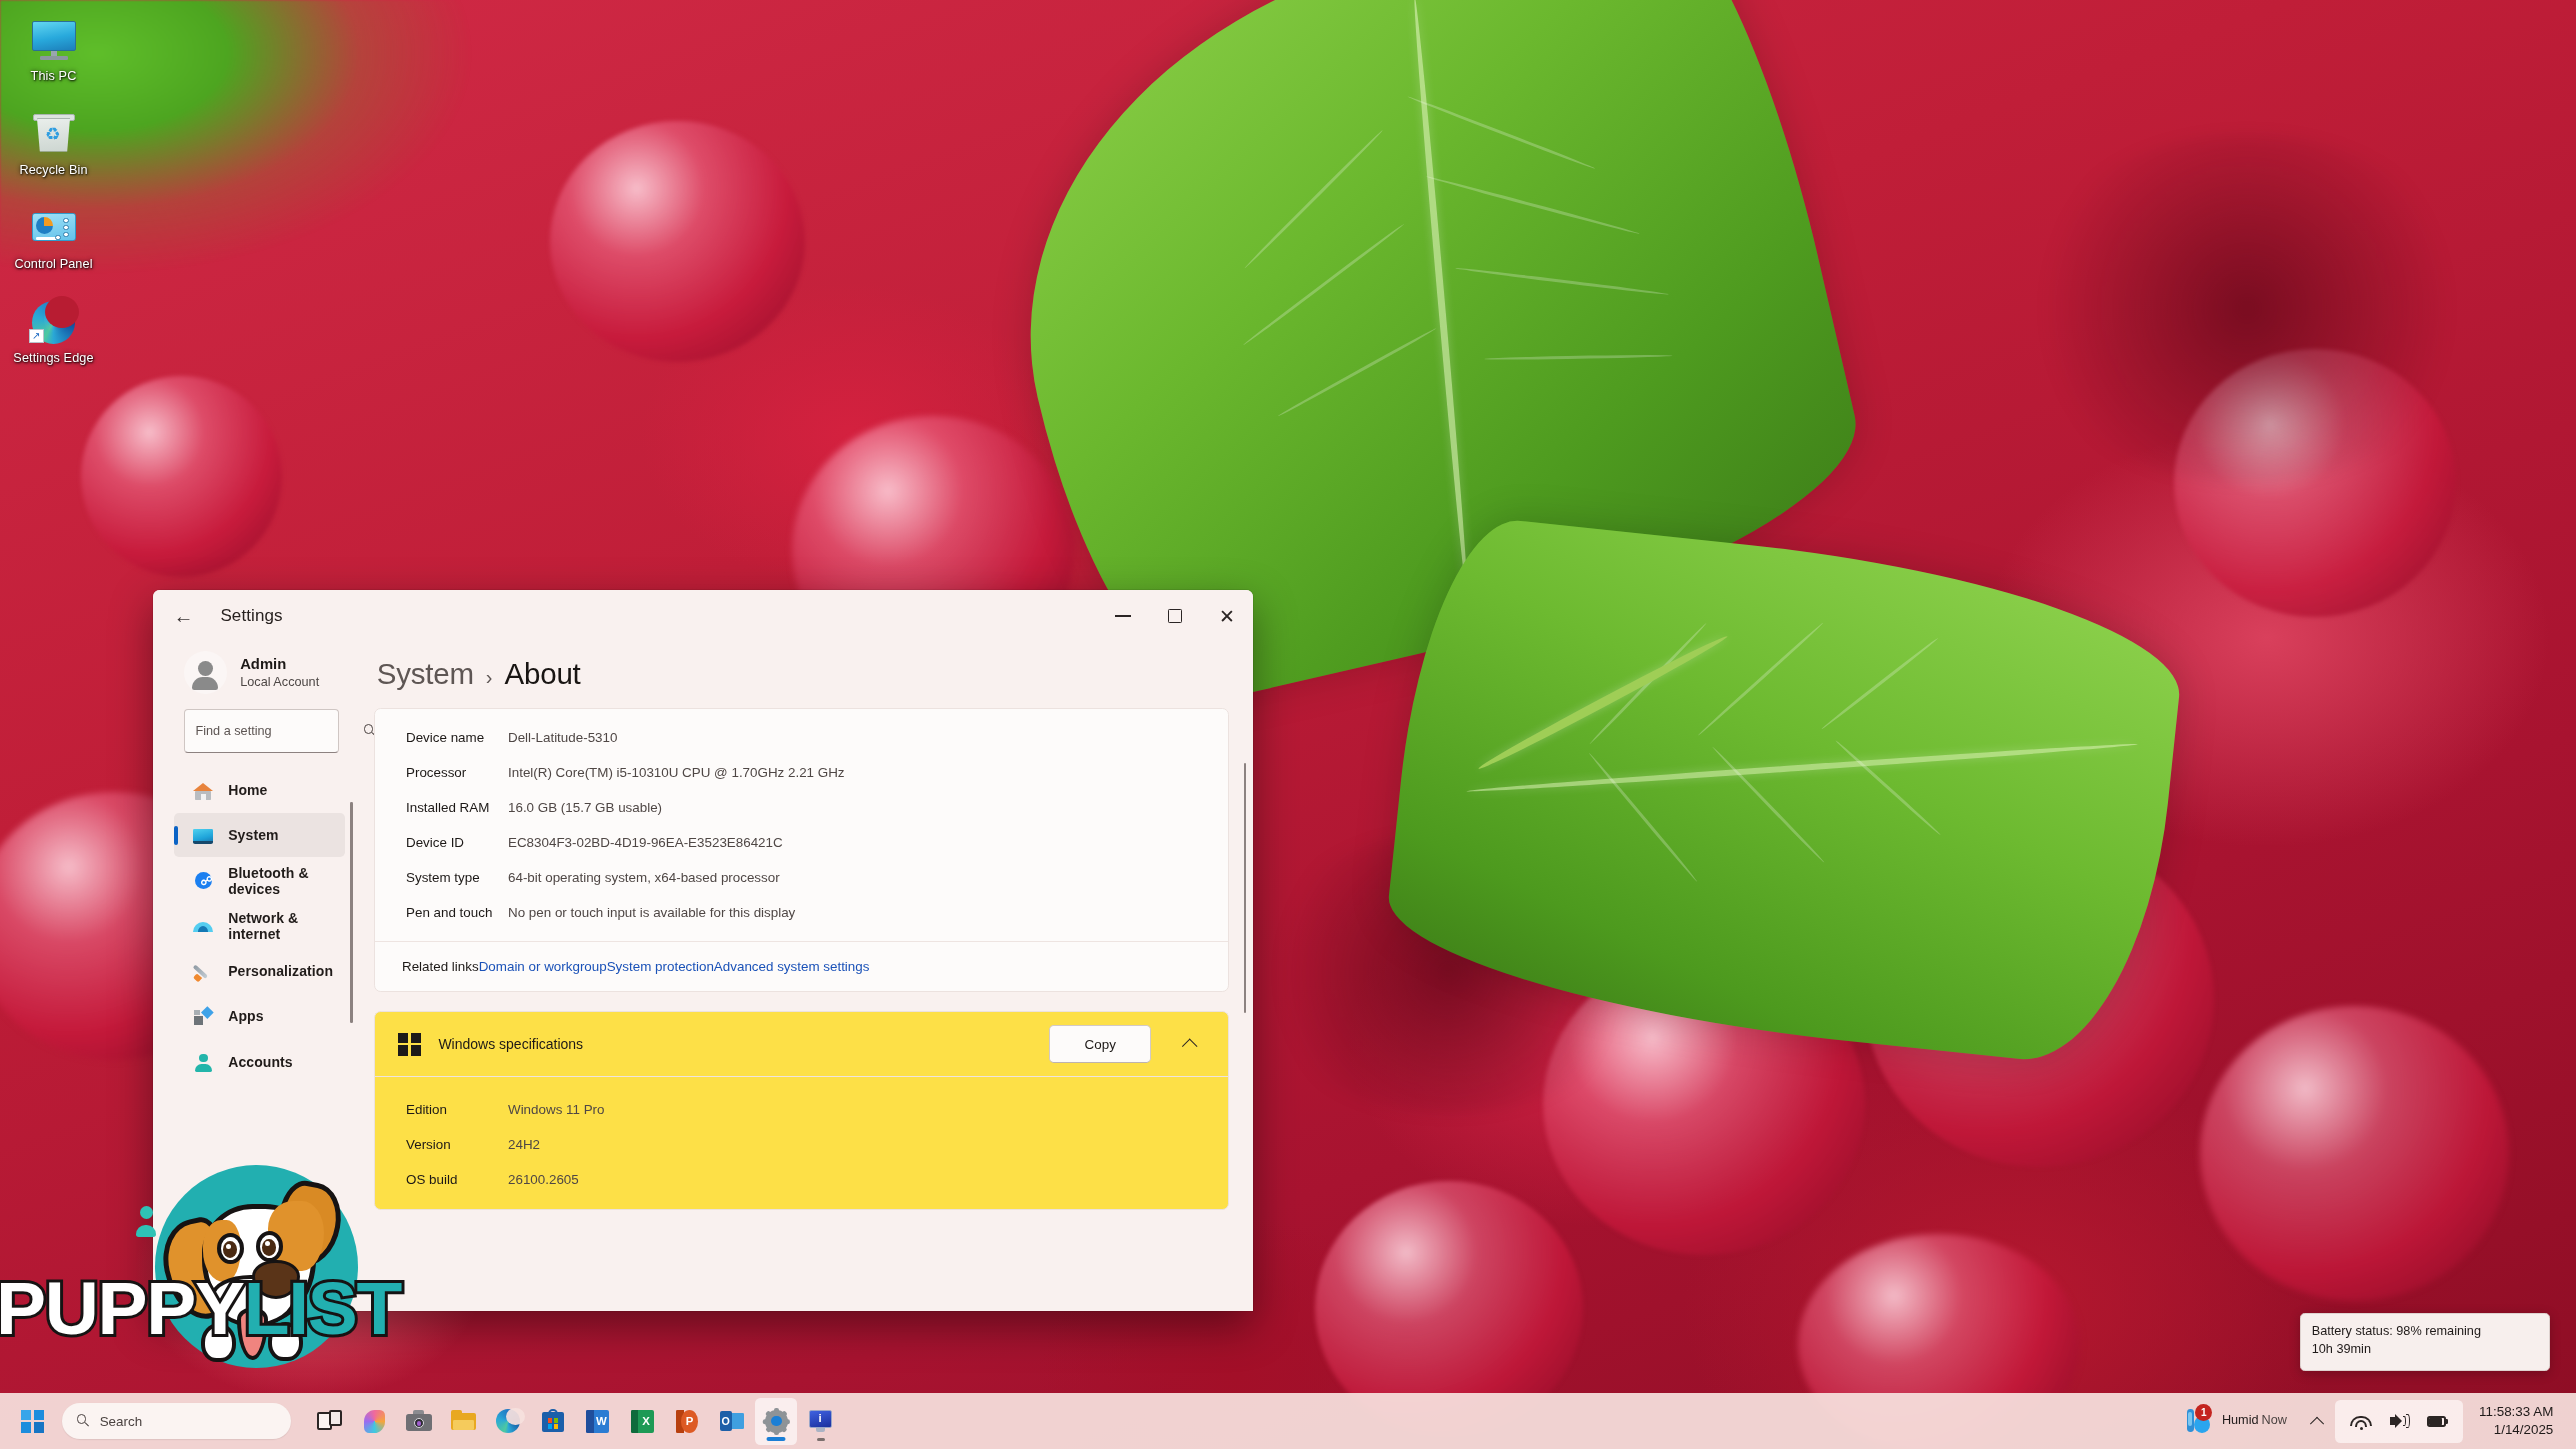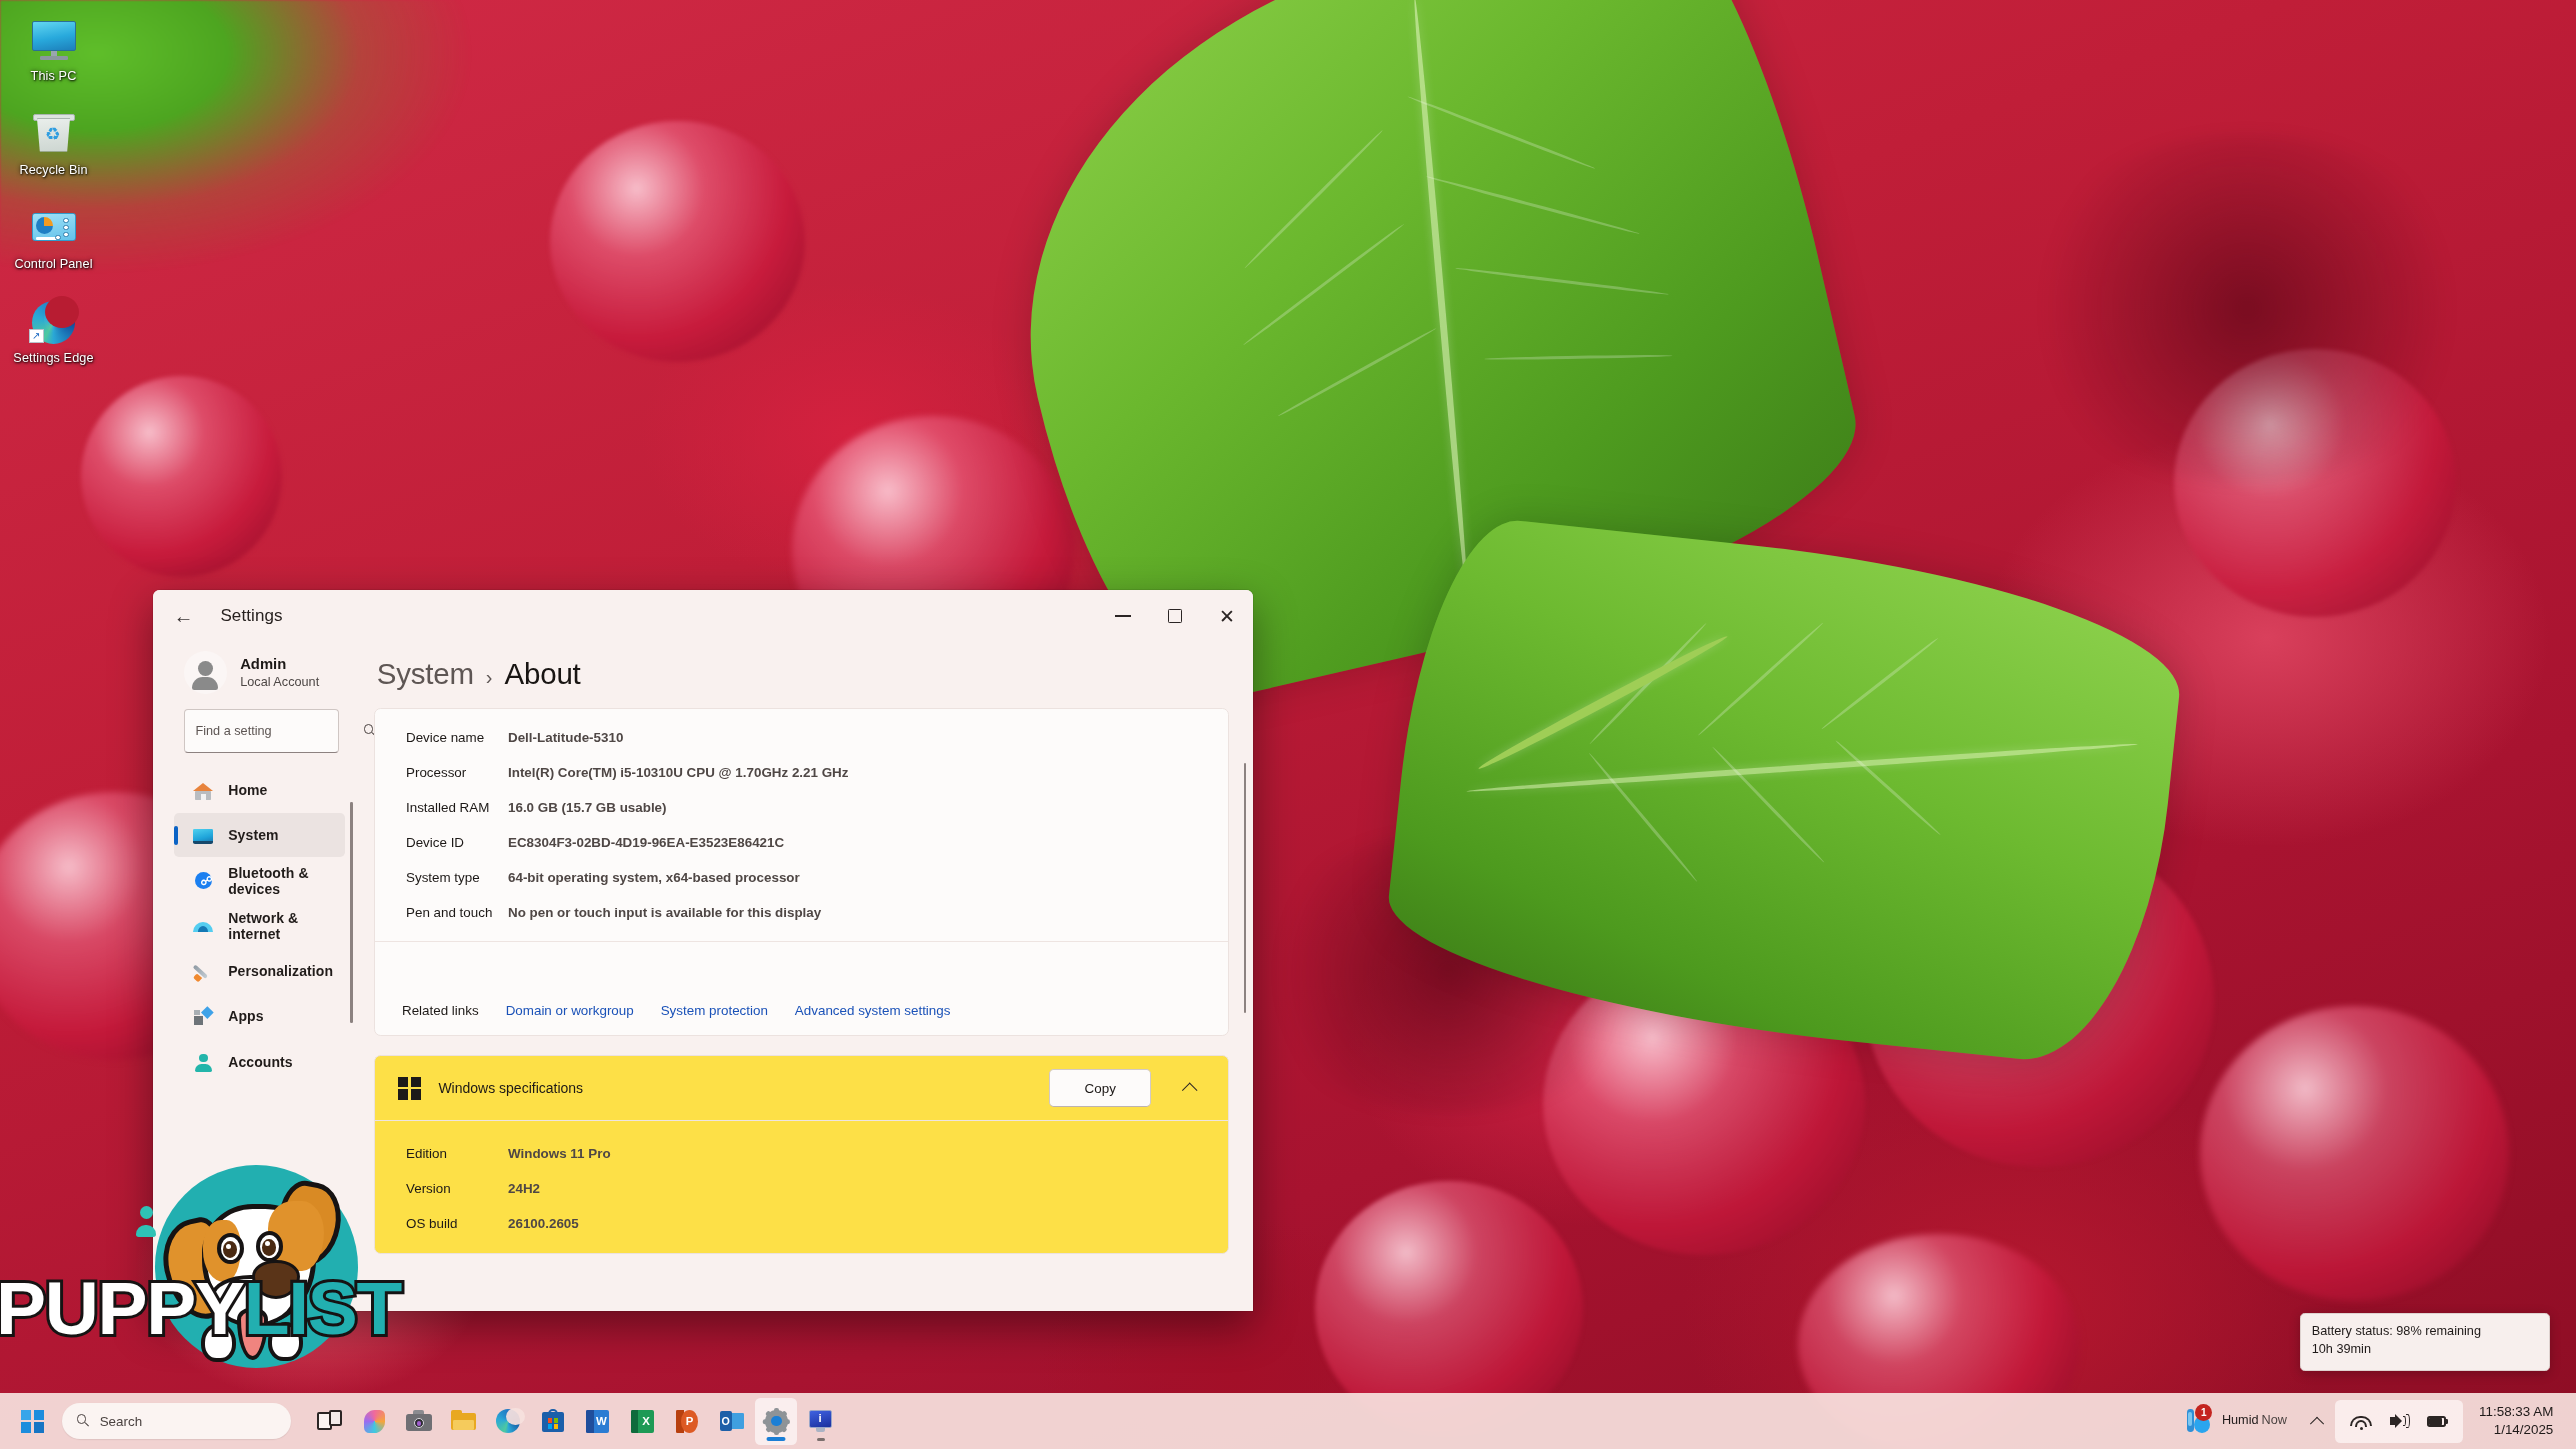--- a/index.html
+++ b/index.html
@@ -242,24 +242,24 @@
   .content { flex:1; min-width:0; padding:0 24px 0 20px; position:relative; overflow:hidden; }
   .breadcrumb { display:flex; align-items:baseline; gap:12px; padding:14.8px 0 17.4px 2.7px; }
   .bc-parent { font-size:29.5px; color:#5e5654; letter-spacing:-0.2px; }
   .bc-sep { font-size:20px; color:#5e5654; }
   .bc-current { font-size:29.5px; color:#191513; letter-spacing:-0.2px; }
 
   .card { background:#fdfbfa; border-radius:6.7px; border:0.7px solid #ece2df; }
   .specs { padding:10.7px 0 10.7px 0; }
   .spec-row { display:flex; align-items:center; height:35px; padding-left:31px; }
   .spec-k { width:102px; flex:0 0 102px; font-size:13.4px; color:#1d1917; }
-  .spec-v { font-size:13.4px; color:#4f4745; white-space:nowrap;font-weight:bold; }
+  .spec-v { font-size:13.4px; color:#4f4745; white-space:nowrap; }
 
   .rl-divider { height:0.7px; background:#eee4e1; margin:0; }
-  .related { display:flex; align-items:center; gap:27px; padding:17.4px 0 17.4px 27px;margin-top:44px; }
+  .related { display:flex; align-items:center; padding:17.4px 0 17.4px 27px; }
   .rl-label { font-size:13.4px; color:#1d1917; }
   .rl-link { font-size:13.4px; color:#1b52b8; cursor:pointer; }
 
   .section-card { margin-top:19px; background:#fde047; border-radius:6.7px; border:0.7px solid #ece2df; }
   .sect-head { display:flex; align-items:center; height:64px; padding:0 17.4px 0 23px; gap:17.4px; }
   .win-logo { width:23px; height:23px; flex:0 0 23px; display:grid; grid-template-columns:1fr 1fr; grid-template-rows:1fr 1fr; gap:2.7px; }
   .win-logo span { background:#1c1a19; }
   .sect-title { flex:1; font-size:14px; color:#1d1917; }
   .copy-btn {
     height:38px; min-width:102px; padding:0 17.4px; border-radius:4.7px;

